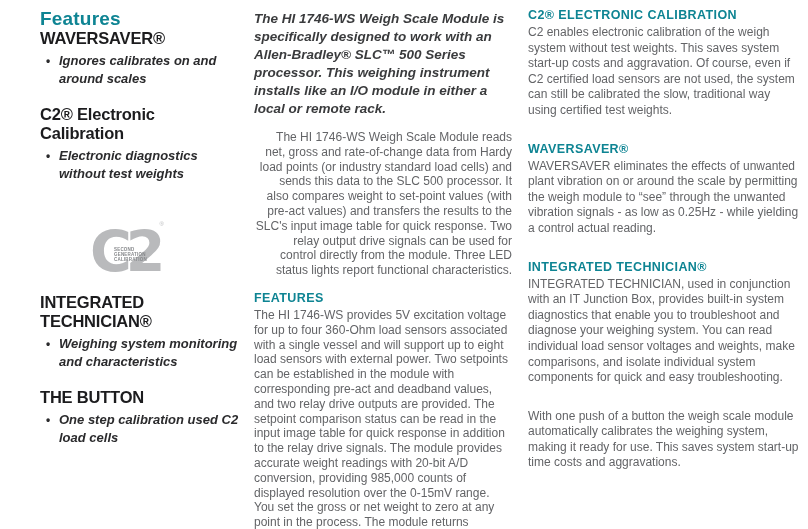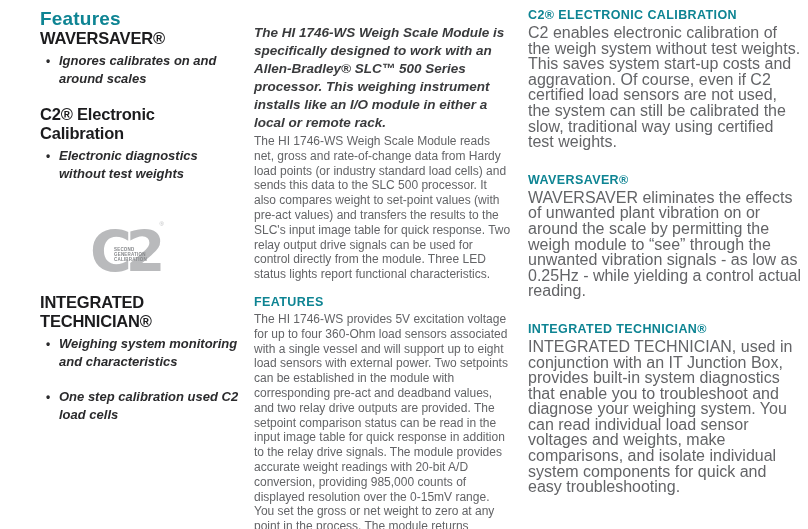--- a/index.html
+++ b/index.html
@@ -15,29 +15,29 @@
   .feat-bullet .dot { flex:none; width:13px; font-style:normal; font-size:12px; }
   .feat-sec { margin-bottom:17px; }
 
   .c2-logo { position:relative; width:70px; height:58px; margin:6px 0 12px 50px; }
   .c2-glyph { font-family:"DejaVu Sans", sans-serif; font-weight:700; font-size:57px; line-height:58px; letter-spacing:-6px; color:#b9babc;margin-top:40px; }
   .c2-tiny { position:absolute; left:24px; top:24px; width:40px; color:#85878a; font-size:4.5px; line-height:5px; font-weight:700; letter-spacing:.2px; }
   .c2-reg { position:absolute; right:-4px; top:-2px; font-size:6px; color:#b9babc; }
 
   
   .col-mid { width:258px; margin-right:16px; flex:none; }
-  .intro { color:#3a3b3d; font-size:13.5px; line-height:18px; font-weight:700; font-style:italic; margin-top:16px; }
+  .intro { color:#3a3b3d; font-size:13.5px; line-height:18px; font-weight:700; font-style:italic; margin-top:2px; }
   .body-text { color:#636467; font-size:12px; line-height:14.8px; }
-  .para1 { margin-top:2px; }
+  .para1 { margin-top:12px;text-align:right; }
   .mid-sub { color:var(--teal); font-size:12.5px; font-weight:700; letter-spacing:.4px; margin:13px 0 3px; }
 
   
   .col-right { flex:1; }
   .r-heading { color:var(--teal); font-size:12.5px; line-height:15px; font-weight:700; letter-spacing:.4px; margin-bottom:2px; }
-  .r-body { color:#636467; font-size:16px; line-height:15.6px; }
+  .r-body { color:#636467; font-size:12px; line-height:15.6px; }
   .r-sec { margin-bottom:23px; }
 
   :root { --teal:#0e8493; }
 </style>
 </head>
 <body>
 
 <div class="page">
 
   <div class="col-left">
@@ -71,20 +71,21 @@
 
     <div class="feat-sec">
       <div class="feat-heading">INTEGRATED TECHNICIAN®</div>
       <div class="feat-bullet">
         <span class="dot">•</span>
         <span>Weighing system monitoring and characteristics</span>
       </div>
     </div>
 
     <div class="feat-sec">
+      <div class="feat-heading">THE BUTTON</div>
       <div class="feat-bullet">
         <span class="dot">•</span>
         <span>One step calibration used C2 load cells</span>
       </div>
     </div>
   </div>
 
   <div class="col-mid">
     <p class="intro">The HI 1746-WS Weigh Scale Module is specifically designed to work with an Allen-Bradley® SLC™ 500 Series processor. This weighing instrument installs like an I/O module in either a local or remote rack.</p>
     <p class="body-text para1">The HI 1746-WS Weigh Scale Module reads net, gross and rate-of-change data from Hardy load points (or industry standard load cells) and sends this data to the SLC 500 processor. It also compares weight to set-point values (with pre-act values) and transfers the results to the SLC's input image table for quick response. Two relay output drive signals can be used for control directly from the module. Three LED status lights report functional characteristics.</p>
@@ -99,16 +100,17 @@
     </div>
     <div class="r-sec">
       <div class="r-heading">WAVERSAVER®</div>
       <p class="r-body">WAVERSAVER eliminates the effects of unwanted plant vibration on or around the scale by permitting the weigh module to “see” through the unwanted vibration signals - as low as 0.25Hz - while yielding a control actual reading.</p>
     </div>
     <div class="r-sec">
       <div class="r-heading">INTEGRATED TECHNICIAN®</div>
       <p class="r-body">INTEGRATED TECHNICIAN, used in conjunction with an IT Junction Box, provides built-in system diagnostics that enable you to troubleshoot and diagnose your weighing system. You can read individual load sensor voltages and weights, make comparisons, and isolate individual system components for quick and easy troubleshooting.</p>
     </div>
     <div class="r-sec">
+      <p class="r-body">With one push of a button the weigh scale module automatically calibrates the weighing system, making it ready for use. This saves system start-up time costs and aggravations.</p>
     </div>
   </div>
 
 </div>
 
 </body></html>

